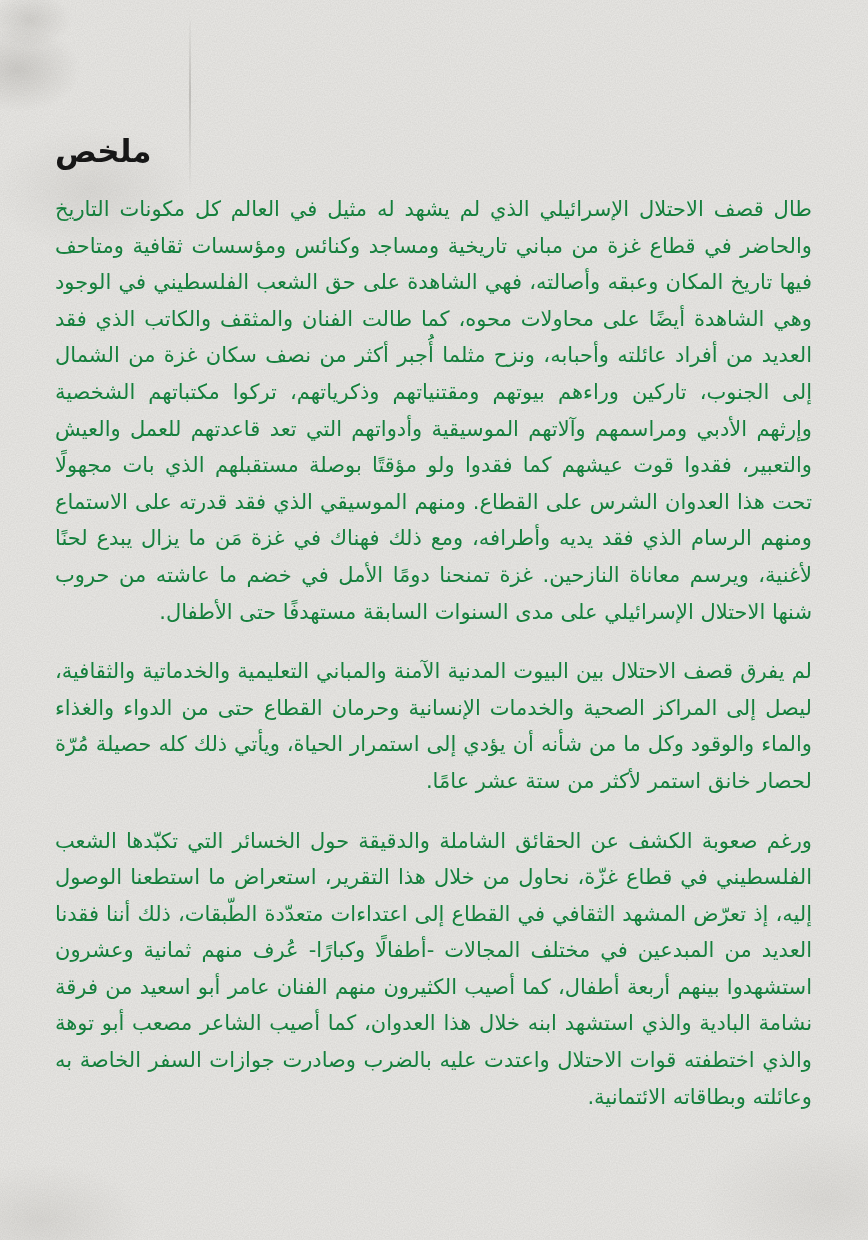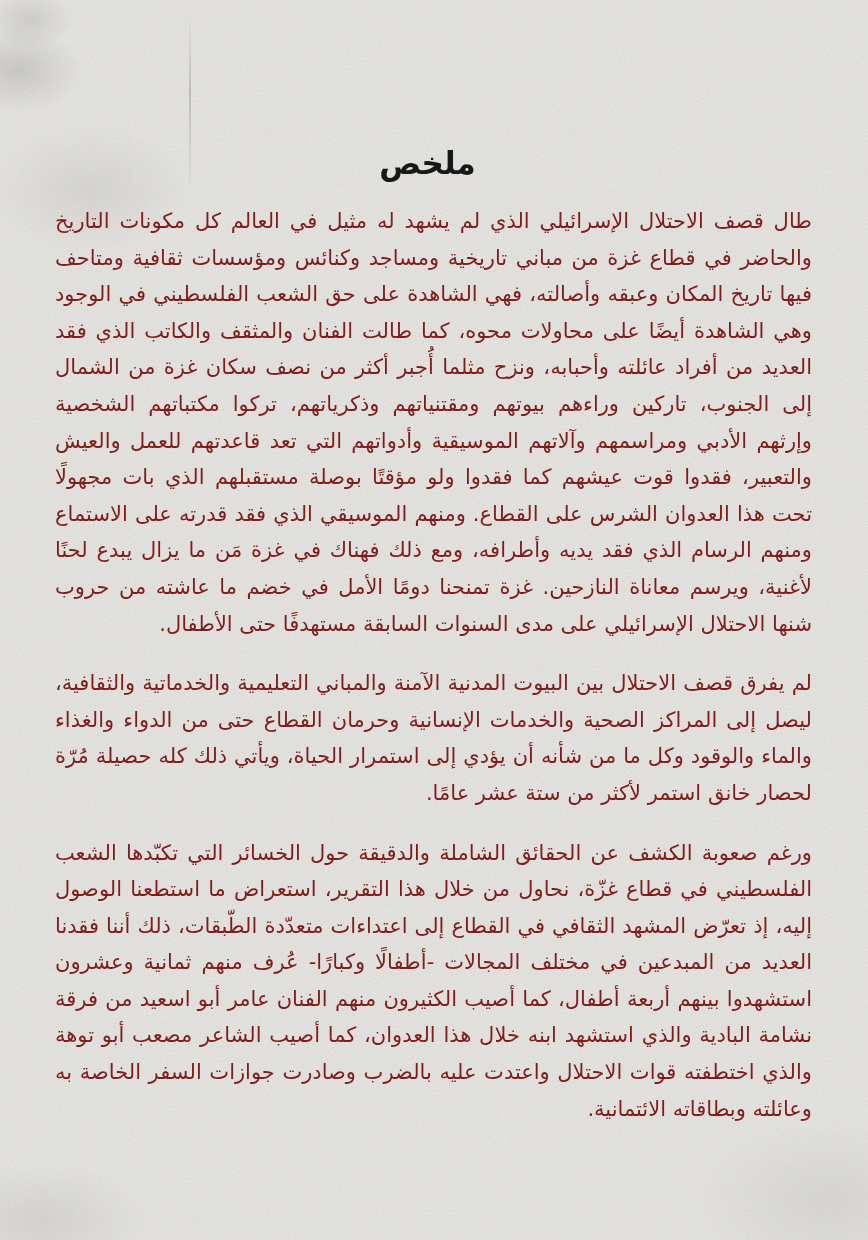--- a/index.html
+++ b/index.html
@@ -66,33 +66,33 @@
     position: absolute;
     top: 0; left: 0;
     box-sizing: border-box;
     width: 868px;
     height: 1240px;
     padding: 133px 56px 0 55px;
     direction: rtl;
     color: #1e1e1e;
   }
   .doc-title {
-    margin: 12px 12px 22px 0;
+    margin: 0 12px 22px 0;
     font-size: 31px;
     font-weight: bold;
-    text-align: center;
+    text-align: left;
     color: #171717;
   }
   .doc-para {
     margin: 0 0 23px 0;
     font-size: 21px;
     line-height: 36.6px;
     text-align: justify;
     text-justify: inter-word;
-    color: #7f1d1d;
+    color: #15803d;
   }
 </style>
 </head>
 <body>
 
 <div class="page">
 
   <svg class="noise-layer" width="868" height="1240" viewBox="0 0 868 1240" xmlns="http://www.w3.org/2000/svg">
     <filter id="paperNoise" x="0" y="0" width="100%" height="100%">
       <feTurbulence type="fractalNoise" baseFrequency="0.85" numOctaves="2" seed="11" stitchTiles="stitch"></feTurbulence>

